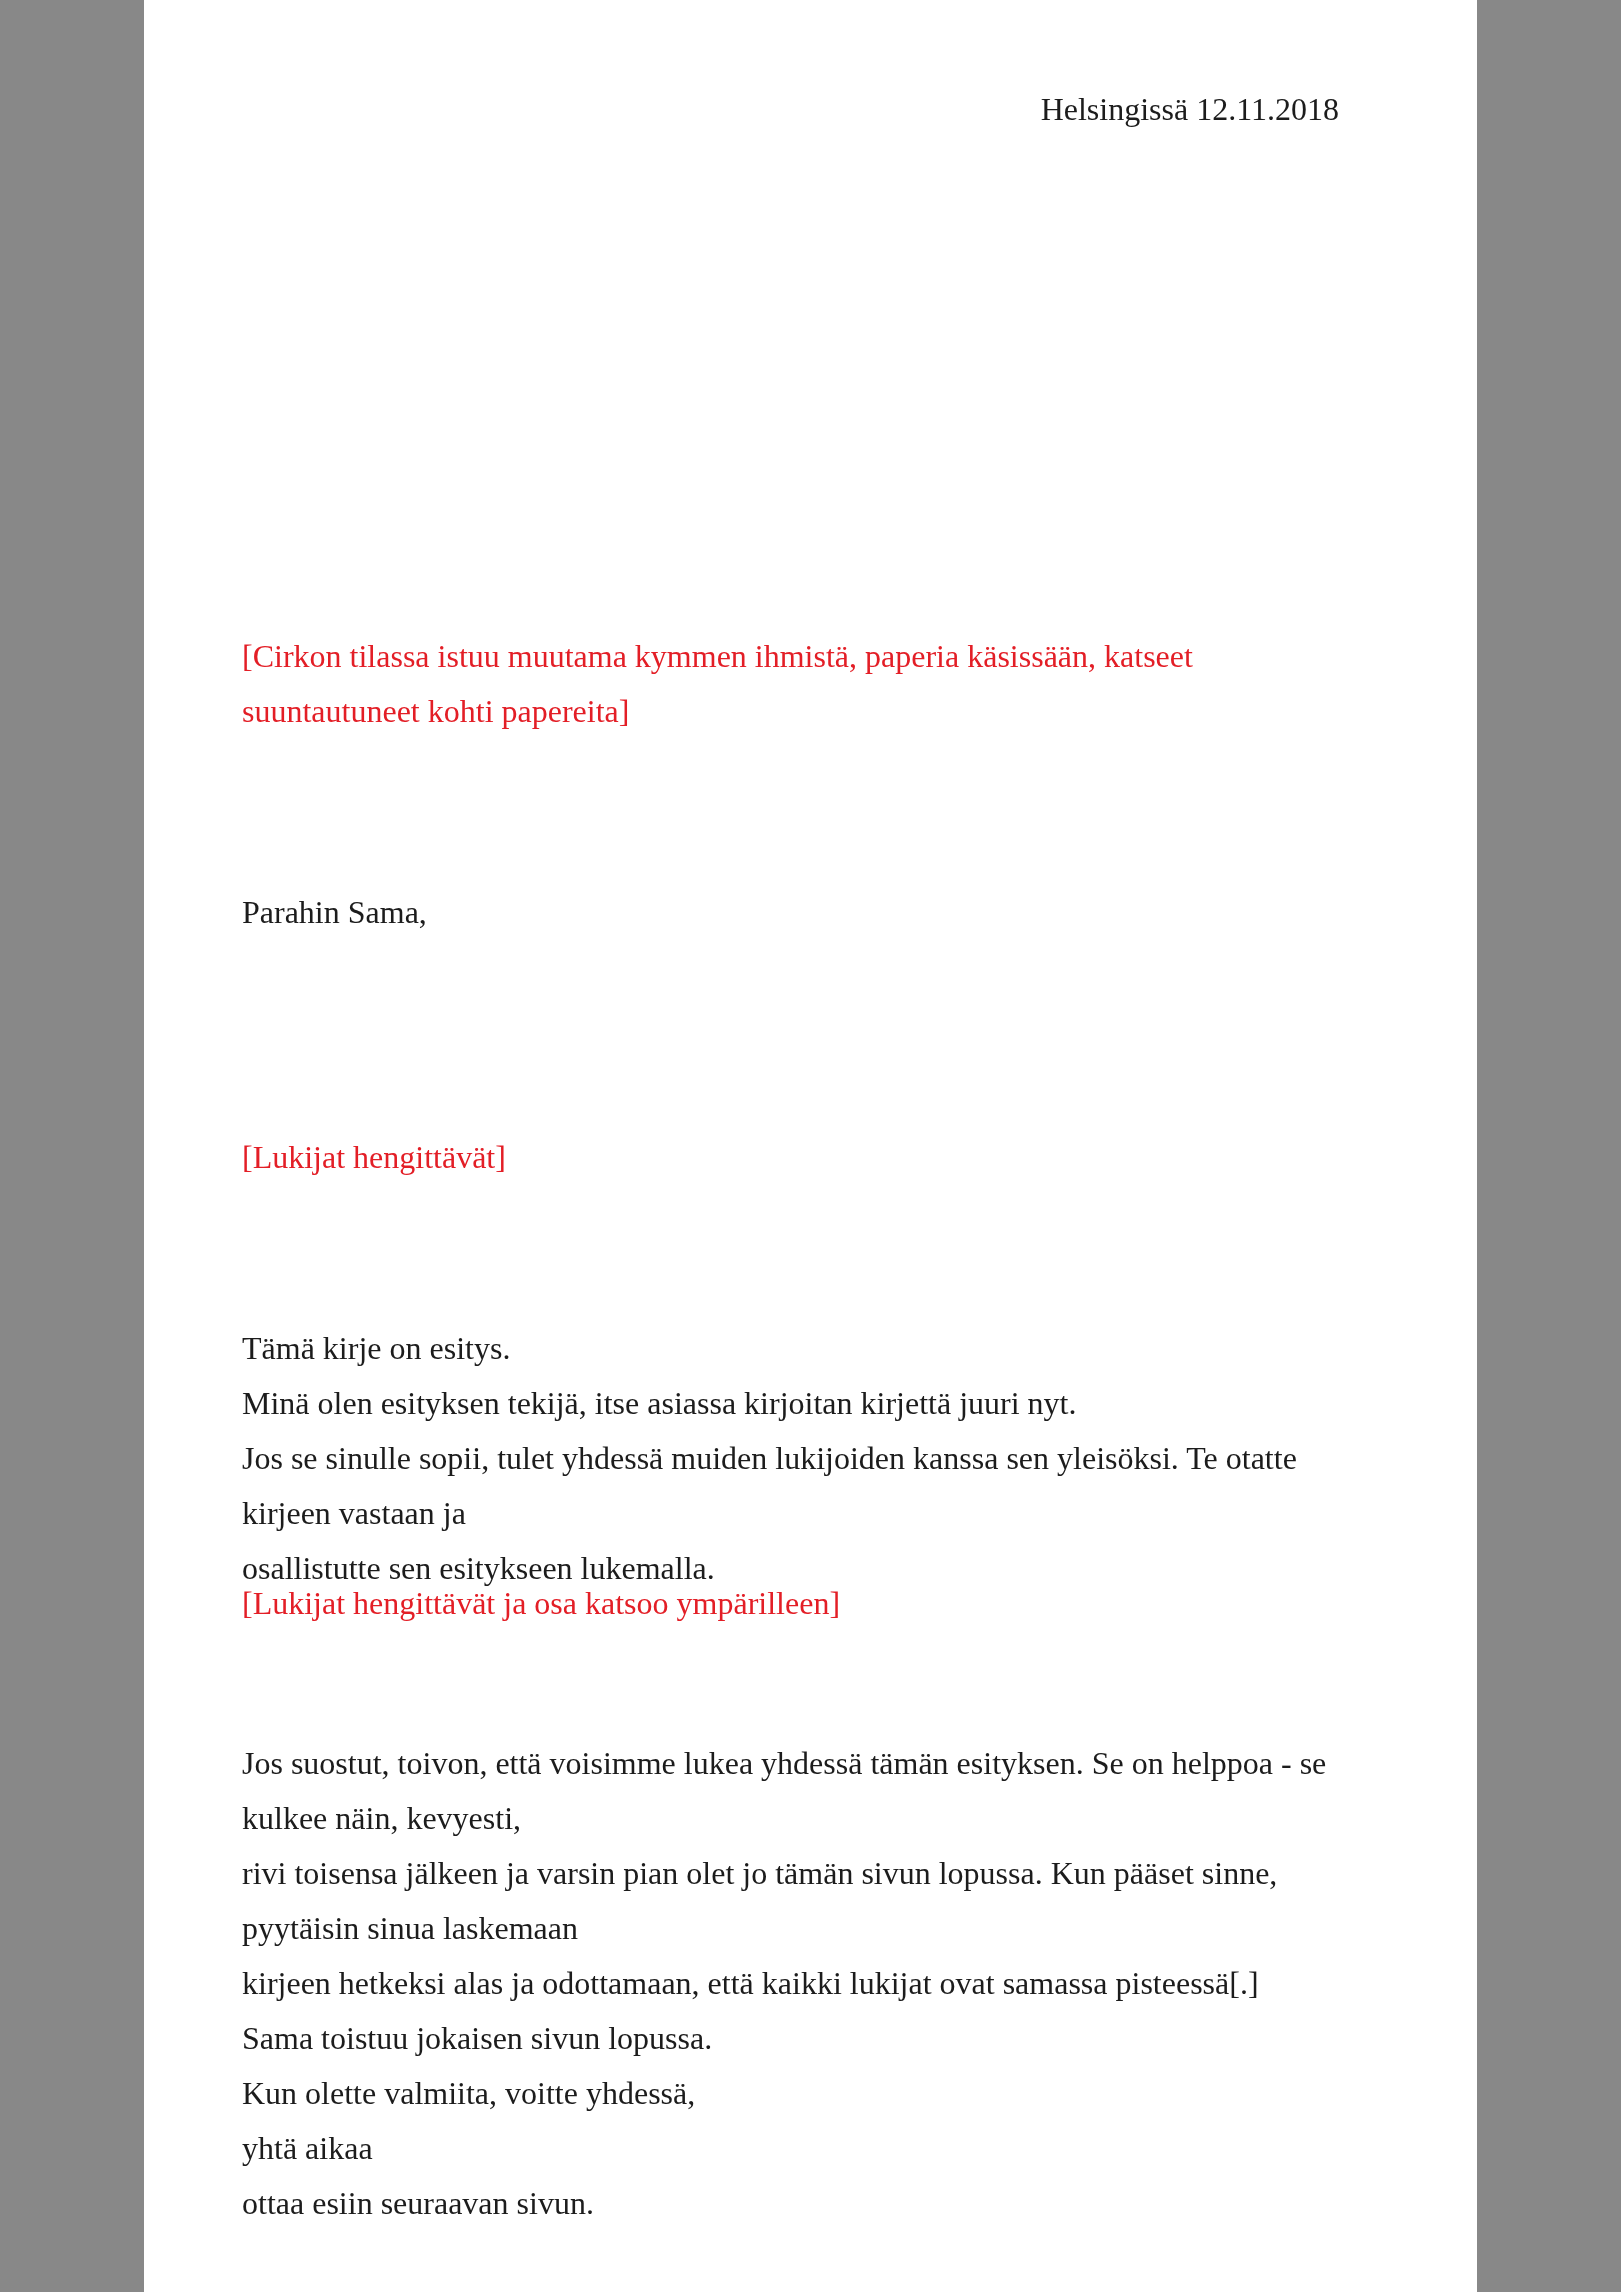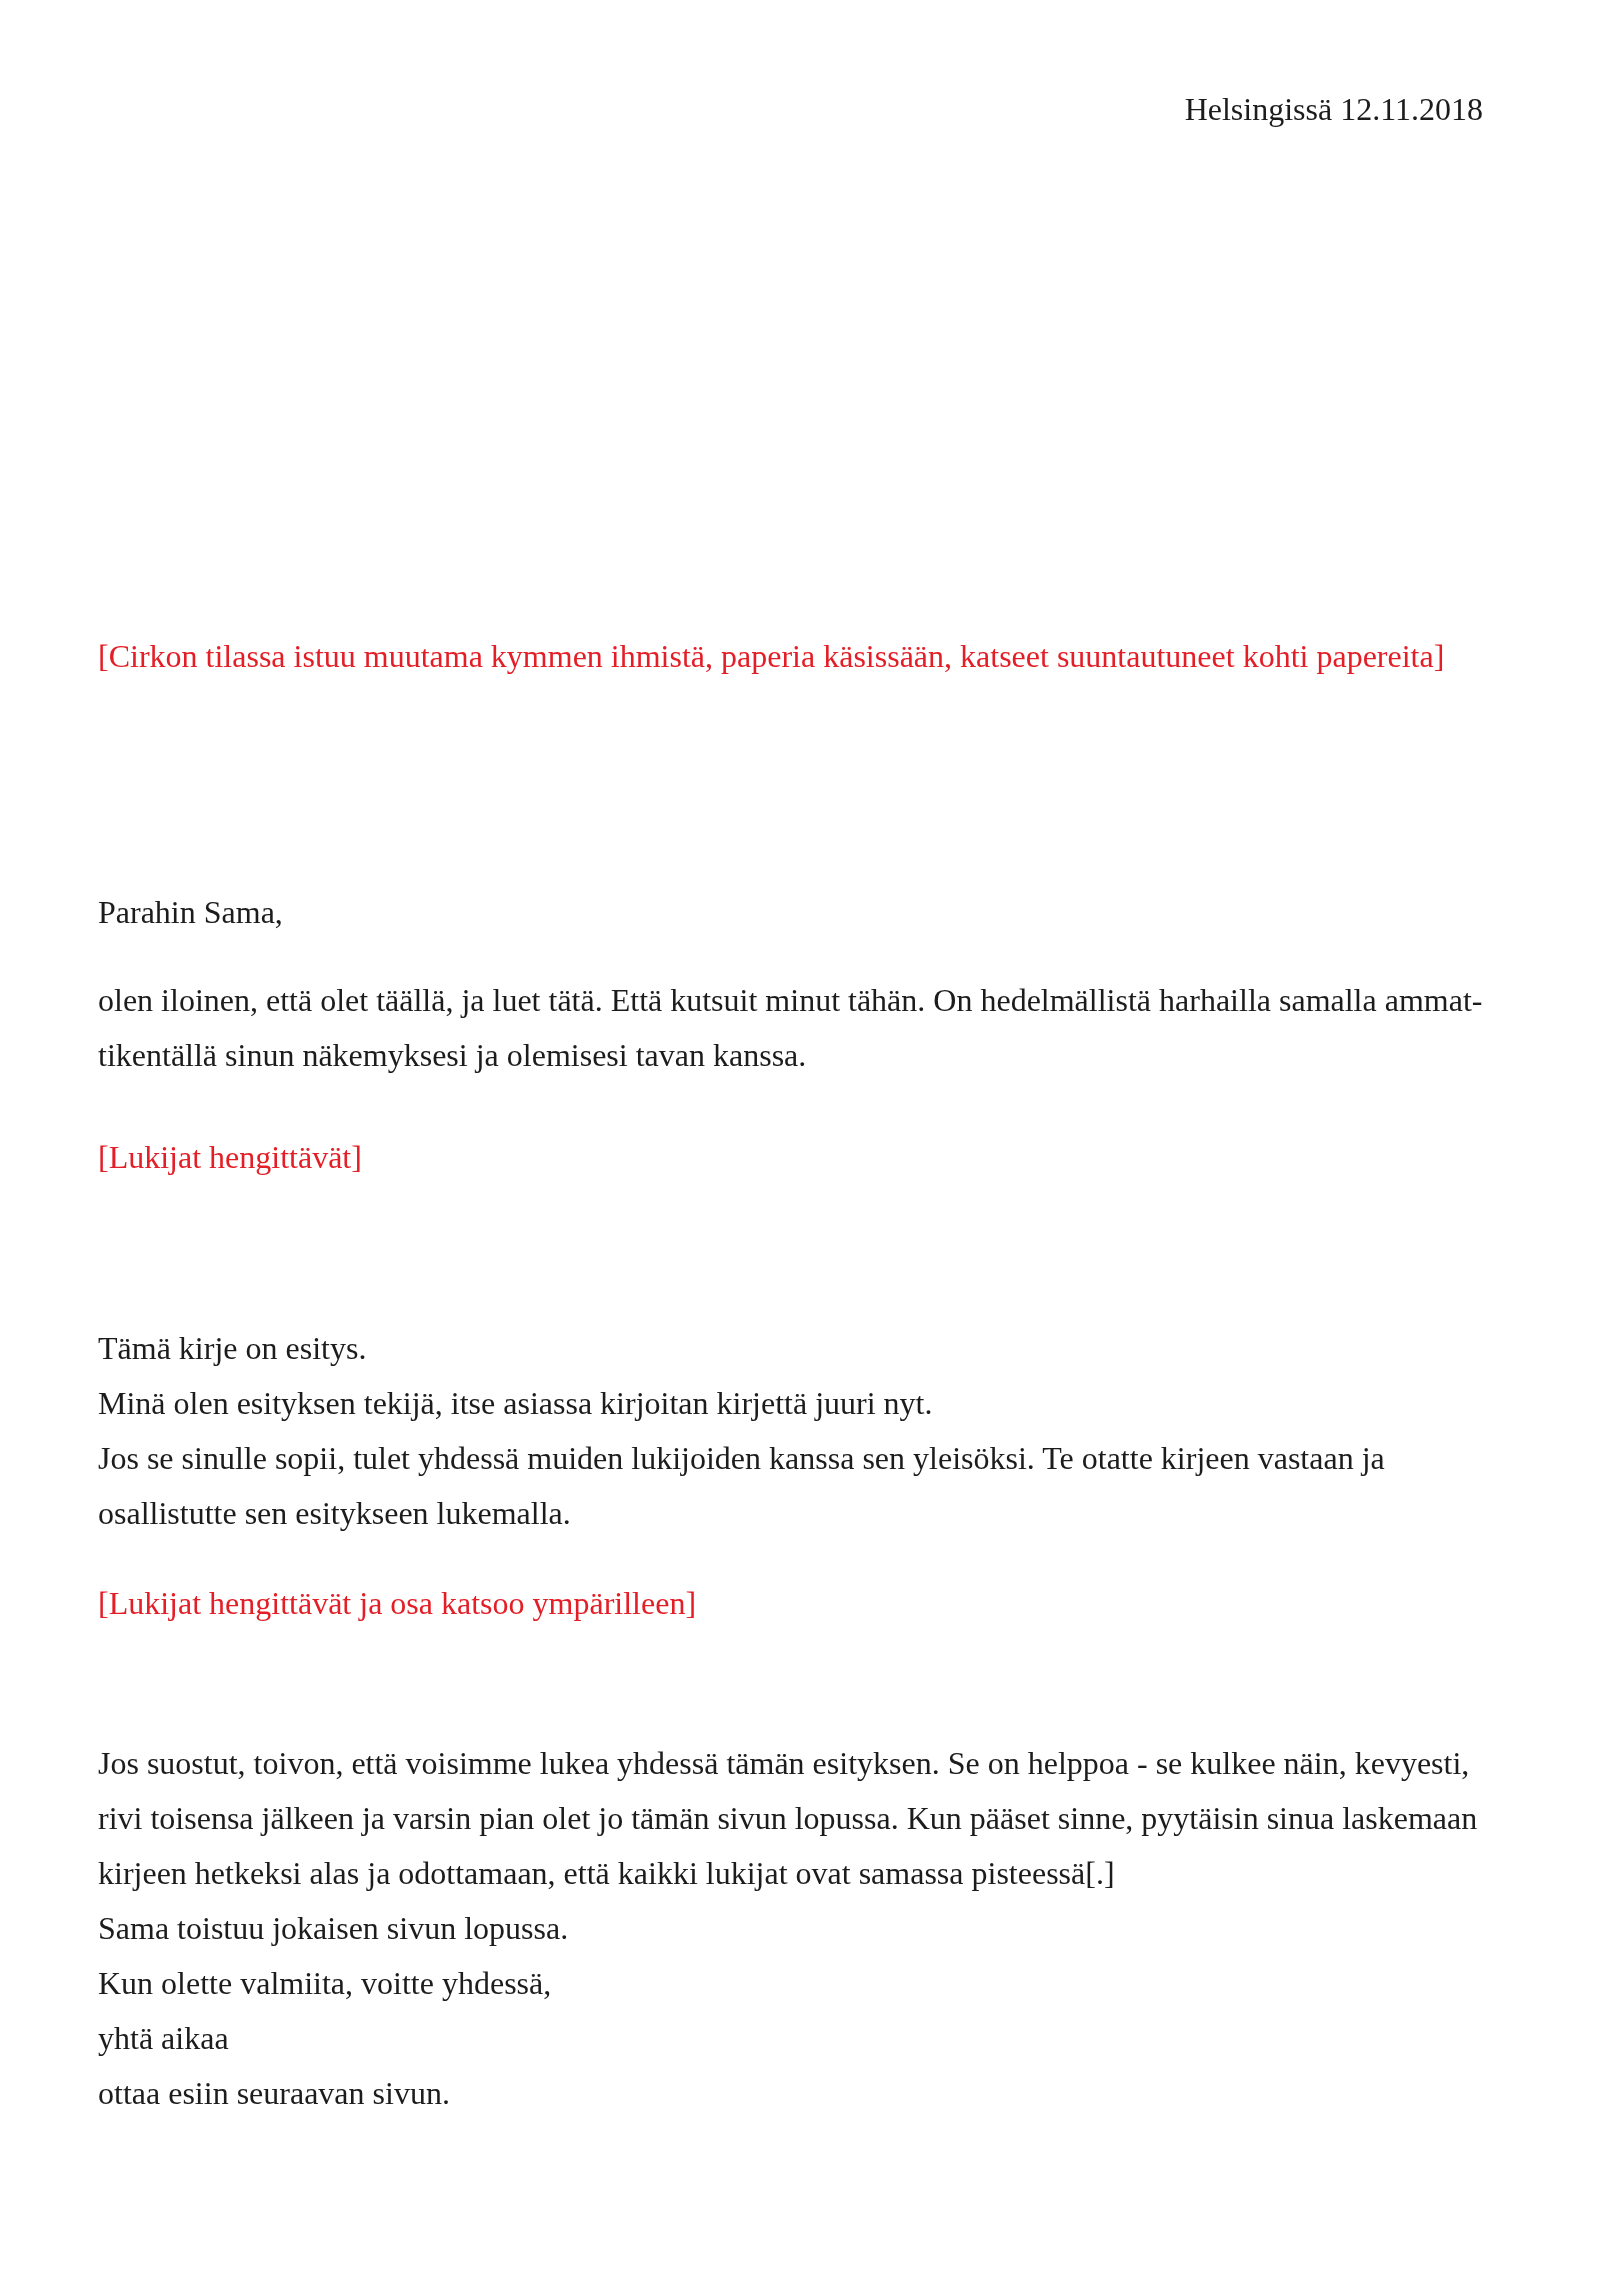--- a/index.html
+++ b/index.html
@@ -2,21 +2,21 @@
 <html style="--page_bg: #ffffff; --text_black: #1c1c1c; --accent_red: #e31e26;"><head>
 <meta charset="utf-8">
 <style>
   html, body {
     margin: 0;
     padding: 0;
     background: #888;
   }
   .page {
     position: relative;
-    width: 1621px;
+    width: 1333px;
     height: 2293px;
     margin: 0 auto;
     background: var(--page_bg, #ffffff);
     font-family: "Liberation Serif", "DejaVu Serif", serif;
     color: var(--text_black, #1c1c1c);
     overflow: hidden;
   }
   .block {
     position: absolute;
     left: 98px;
@@ -43,22 +43,20 @@
 <body>
 
 <div class="page">
 
   <div class="block dateline">Helsingissä 12.11.2018</div>
 
   <div class="block stage" style="top:629px">[Cirkon tilassa istuu muutama kymmen ihmistä, paperia käsissään, katseet suuntautuneet kohti papereita]</div>
 
   <div class="block" style="top:885px">Parahin Sama,</div>
 
-  <div class="block" style="top:973px">olen iloinen, että olet täällä, ja luet tätä. Että kutsuit minut tähän. On hedelmällistä harhailla samalla ammat-
-tikentällä sinun näkemyksesi ja olemisesi tavan kanssa.</div>
 
   <div class="block stage" style="top:1130px">[Lukijat hengittävät]</div>
 
   <div class="block" style="top:1321px">Tämä kirje on esitys.
 Minä olen esityksen tekijä, itse asiassa kirjoitan kirjettä juuri nyt.
 Jos se sinulle sopii, tulet yhdessä muiden lukijoiden kanssa sen yleisöksi. Te otatte kirjeen vastaan ja
 osallistutte sen esitykseen lukemalla.</div>
 
   <div class="block stage" style="top:1576px">[Lukijat hengittävät ja osa katsoo ympärilleen]</div>
 

